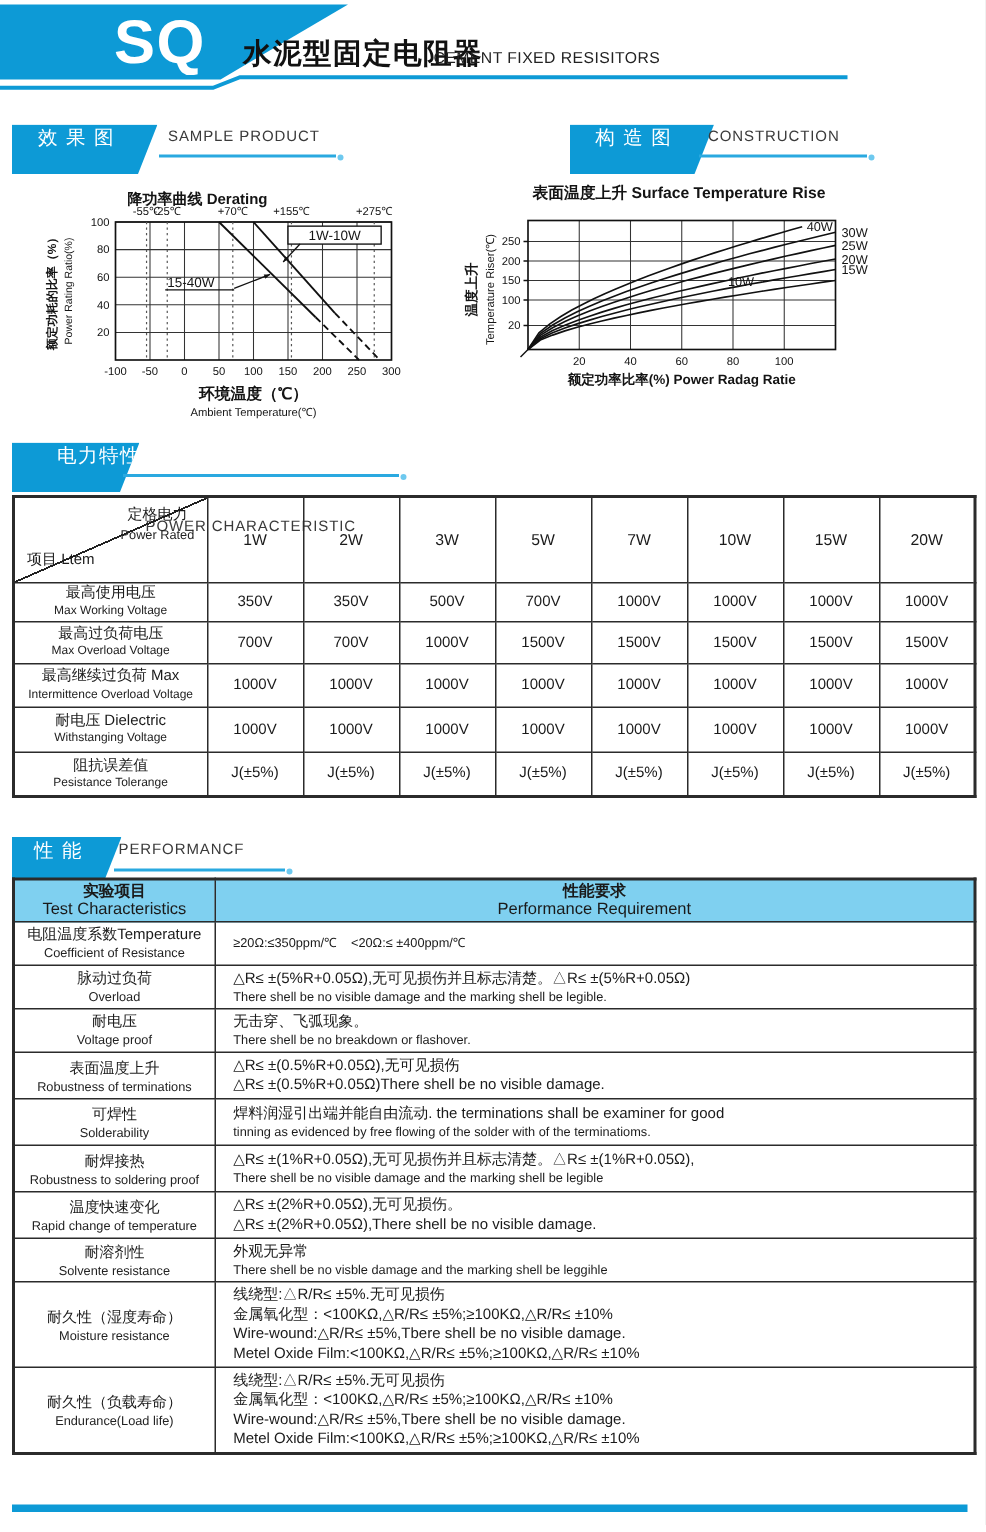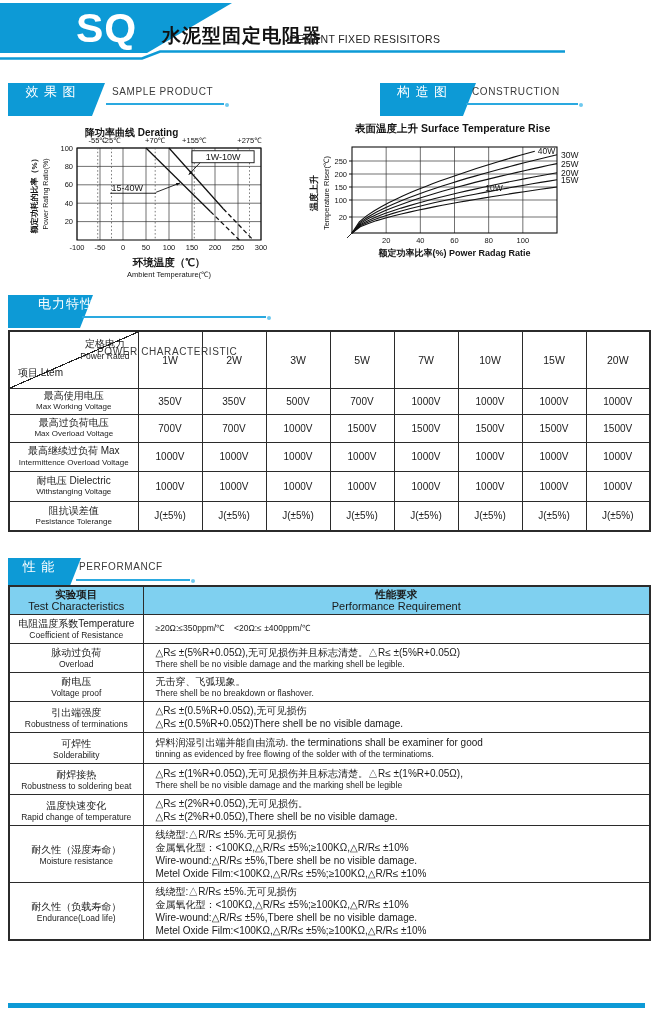--- a/index.html
+++ b/index.html
@@ -332,56 +332,66 @@
             <div class="lbl-cn">耐电压</div>
             <div class="lbl-en">Voltage proof</div>
           </td>
           <td class="reqcell">
             <div class="req-cn">无击穿、飞弧现象。</div>
             <div class="req-en">There shell be no breakdown or flashover.</div>
           </td>
         </tr>
         <tr style="height: 30px;">
           <td class="lblcell">
-            <div class="lbl-cn">引出端强度</div>
+            <div class="lbl-cn">表面温度上升</div>
             <div class="lbl-en">Robustness of terminations</div>
           </td>
           <td class="reqcell">
             <div class="req-cn">△R≤ ±(0.5%R+0.05Ω),无可见损伤</div>
             <div class="req-cn">△R≤ ±(0.5%R+0.05Ω)There shell be no visible damage.</div>
           </td>
         </tr>
         <tr style="height: 31px;">
           <td class="lblcell">
             <div class="lbl-cn">可焊性</div>
             <div class="lbl-en">Solderability</div>
           </td>
           <td class="reqcell">
             <div class="req-cn">焊料润湿引出端并能自由流动. the terminations shall be examiner for good</div>
             <div class="req-en">tinning as evidenced by free flowing of the solder with of the terminatioms.</div>
           </td>
         </tr>
         <tr style="height: 31px;">
           <td class="lblcell">
             <div class="lbl-cn">耐焊接热</div>
-            <div class="lbl-en">Robustness to soldering beat</div>
+            <div class="lbl-en">Robustness to soldering proof</div>
           </td>
           <td class="reqcell">
             <div class="req-cn">△R≤ ±(1%R+0.05Ω),无可见损伤并且标志清楚。△R≤ ±(1%R+0.05Ω),</div>
             <div class="req-en">There shell be no visible damage and the marking shell be legible</div>
           </td>
         </tr>
         <tr style="height: 28px;">
           <td class="lblcell">
             <div class="lbl-cn">温度快速变化</div>
             <div class="lbl-en">Rapid change of temperature</div>
           </td>
           <td class="reqcell">
             <div class="req-cn">△R≤ ±(2%R+0.05Ω),无可见损伤。</div>
             <div class="req-cn">△R≤ ±(2%R+0.05Ω),There shell be no visible damage.</div>
+          </td>
+        </tr>
+        <tr style="height: 26px;">
+          <td class="lblcell">
+            <div class="lbl-cn">耐溶剂性</div>
+            <div class="lbl-en">Solvente resistance</div>
+          </td>
+          <td class="reqcell">
+            <div class="req-cn">外观无异常</div>
+            <div class="req-en">There shell be no visble damage and the marking shell be leggihle</div>
           </td>
         </tr>
         <tr style="height: 55px;">
           <td class="lblcell">
             <div class="lbl-cn">耐久性（湿度寿命）</div>
             <div class="lbl-en">Moisture resistance</div>
           </td>
           <td class="reqcell">
             <div class="req-cn">线绕型:△R/R≤ ±5%.无可见损伤</div>
             <div class="req-cn">金属氧化型：&lt;100KΩ,△R/R≤ ±5%;≥100KΩ,△R/R≤ ±10%</div>

